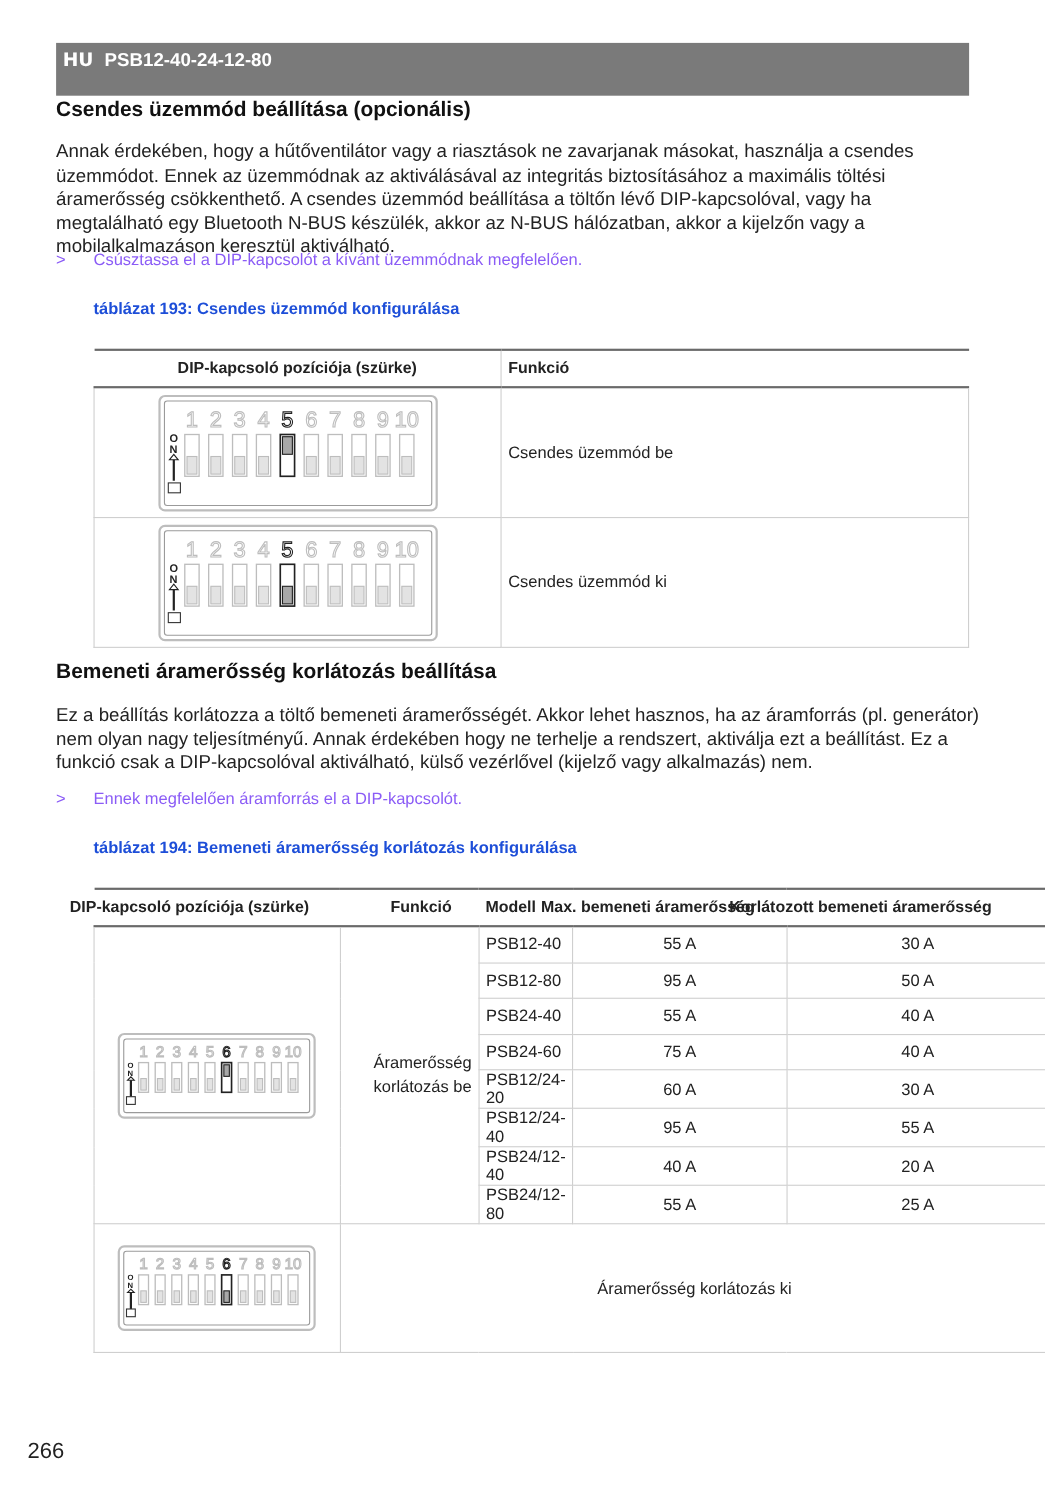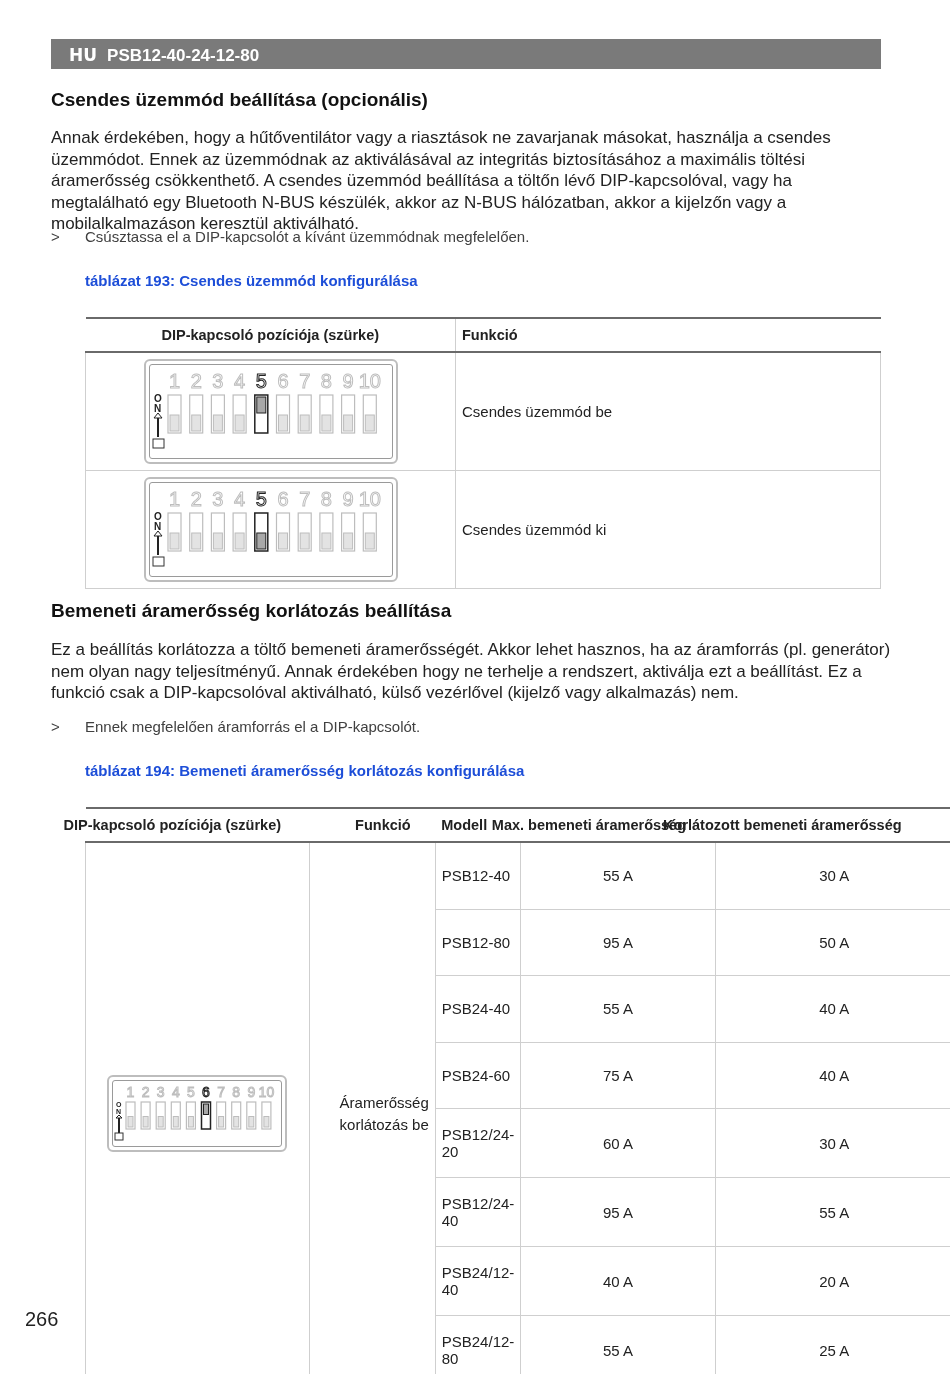--- a/index.html
+++ b/index.html
@@ -1,33 +1,33 @@
 <!DOCTYPE html>
 <html><head>
 <meta charset="utf-8">
 <style>
   html, body { margin:0; padding:0; background:#ffffff; }
   body { width:950px; height:1374px; position:relative; font-family:"Liberation Sans", sans-serif; color:#1a1a1a; overflow:hidden; }
-  .hdr { position:absolute; left:51px; top:39px; width:830px; height:30px; background:#7a7a7a; color:#fff; font-weight:bold; font-size:17px; line-height:32px; box-sizing:border-box; padding-left:18px; }
+  .hdr { position:absolute; left:51px; top:39px; width:830px; height:48px; background:#7a7a7a; color:#fff; font-weight:bold; font-size:17px; line-height:32px; box-sizing:border-box; padding-left:6px; }
   .hdr .lang { font-size:17px; font-weight:900; margin-right:10px; font-family:"DejaVu Sans", sans-serif; }
   h2 { position:absolute; left:51px; margin:0; font-size:19px; font-weight:bold; color:#111; }
   .para { position:absolute; left:51px; width:840px; font-size:17px; line-height:21.5px; margin:0; color:#222; }
-  .bullet { position:absolute; left:51px; font-size:15px; color:#404040; }
+  .bullet { position:absolute; left:51px; font-size:15px; color:#8b5cf6; }
   .bullet .gt { display:inline-block; width:34px; }
   .cap { position:absolute; left:85px; font-size:15px; font-weight:bold; color:#1d4ed8; margin:0; }
   table { border-collapse:collapse; position:absolute; font-size:15px; color:#222; }
   .t1 { left:85px; top:317px; width:796px; }
   .t1 th { height:32px; border-top:2px solid #6a6a6a; border-bottom:2px solid #6a6a6a; font-weight:bold; font-size:14.5px; text-align:left; padding:0 6px; }
   .t1 th.c { text-align:center; }
   .t1 td { border:1px solid #cfcfcf; height:117px; padding:0 6px; vertical-align:middle; }
   .t1 th + th, .t1 td + td { border-left:1px solid #cfcfcf; }
   .t1 .fcol { width:357px; }
   .t2 { left:85px; top:807px; width:796px; }
   .t2 th { height:32px; border-top:2px solid #6a6a6a; border-bottom:2px solid #6a6a6a; font-weight:bold; font-size:14.5px; text-align:left; padding:0 6px; white-space:nowrap; }
-  .t2 td { border:1px solid #cfcfcf; height:31.5px; padding:17px 6px; vertical-align:middle; }
+  .t2 td { border:1px solid #cfcfcf; height:31.5px; padding:0 6px; vertical-align:middle; }
   .t2 td.num { text-align:center; }
   .t2 td.center { text-align:center; }
   .dip { margin:0 auto; border:2px solid #bdbdbd; border-radius:6px; padding:3px; width:fit-content; }
   .dip-in { border:1.5px solid #9a9a9a; border-radius:3px; position:relative; }
   .pg { position:absolute; left:25px; top:1308px; font-size:20px; color:#222; }
 </style>
 </head>
 <body>
 
 <div class="hdr">

